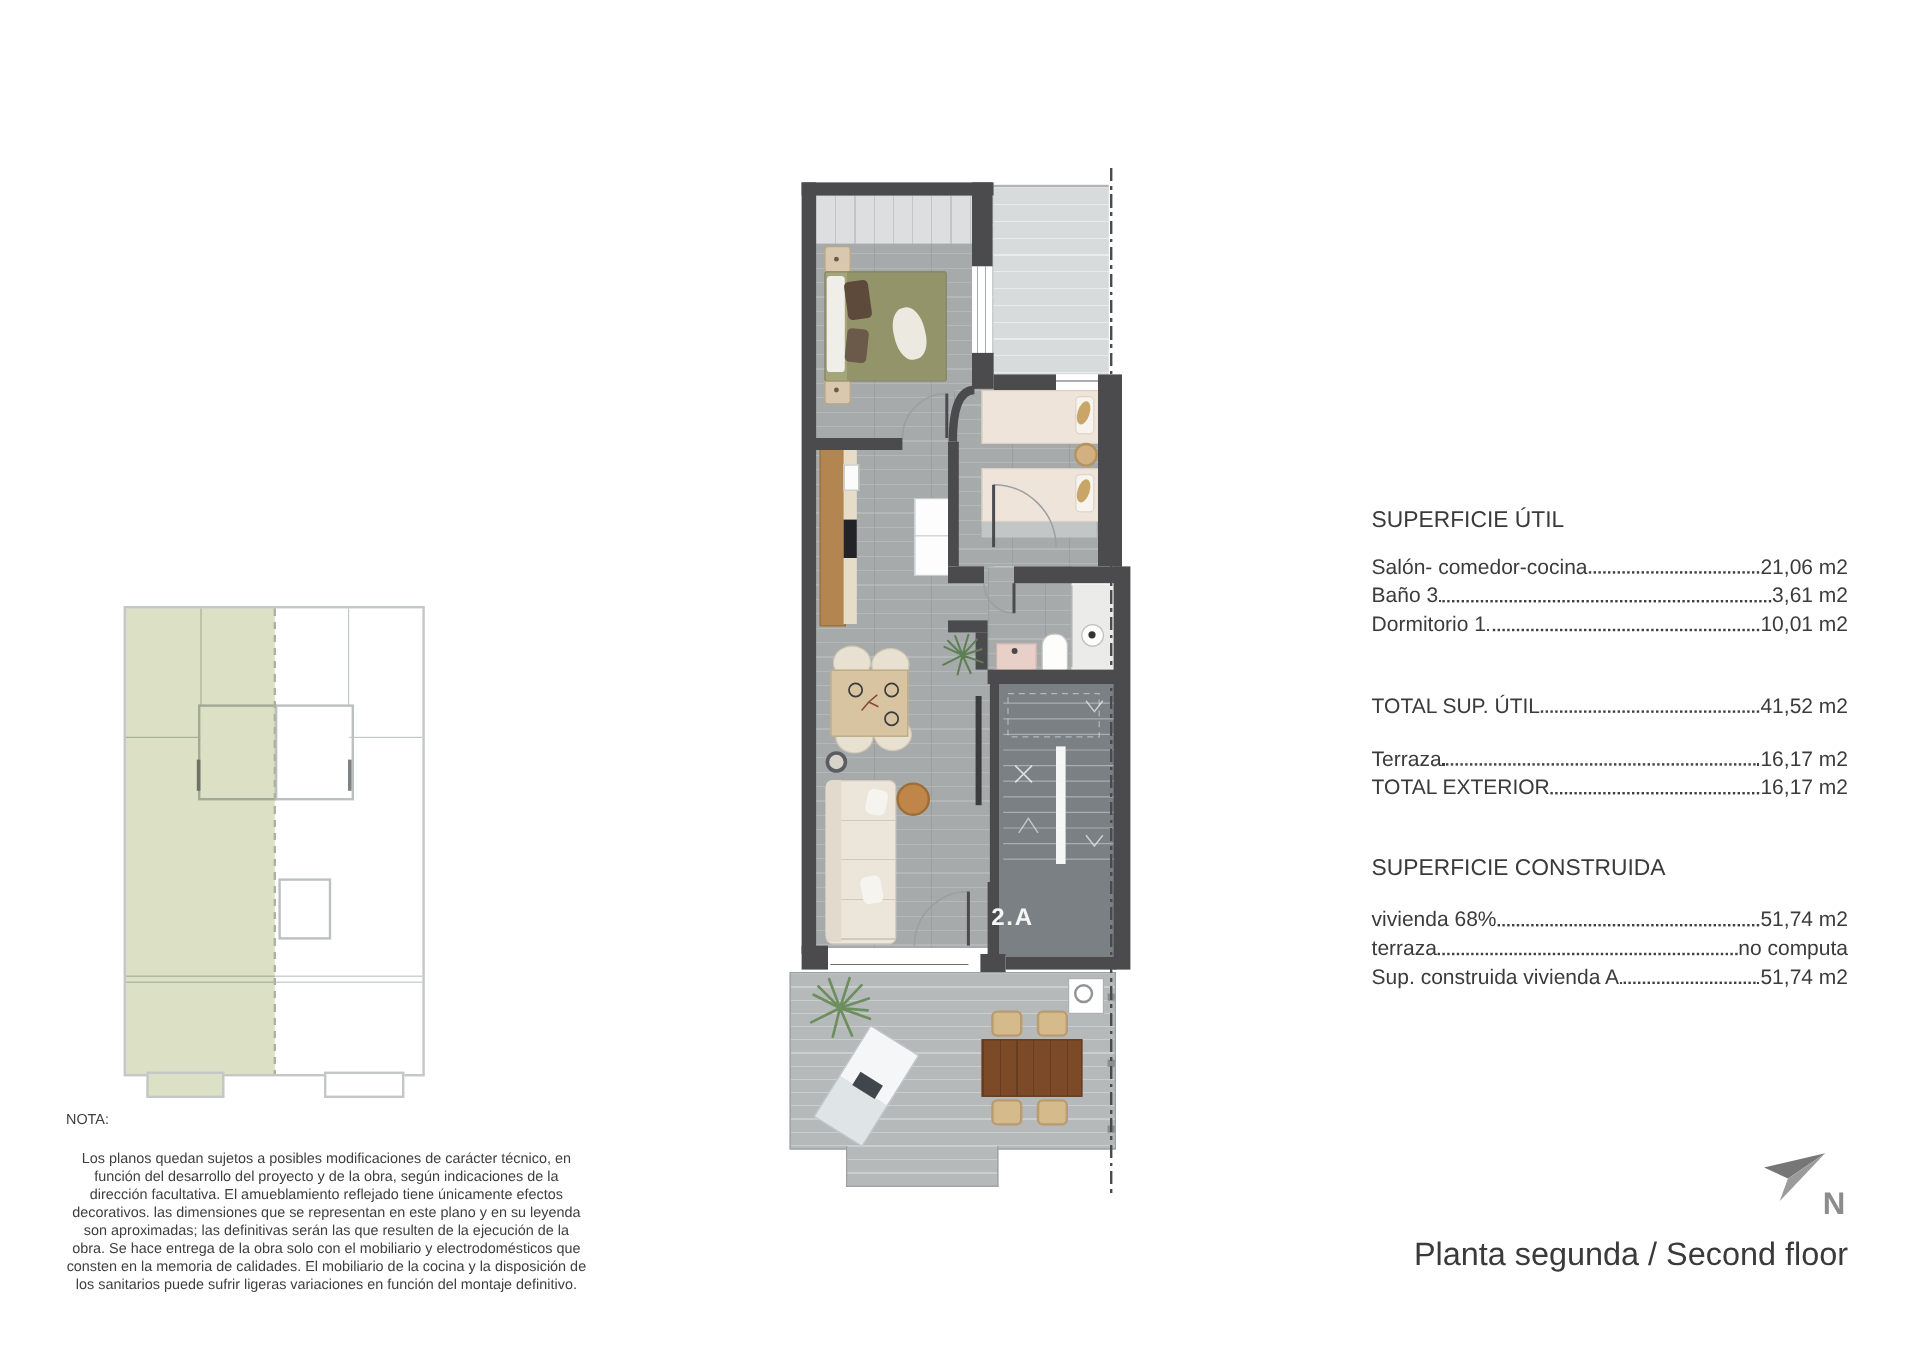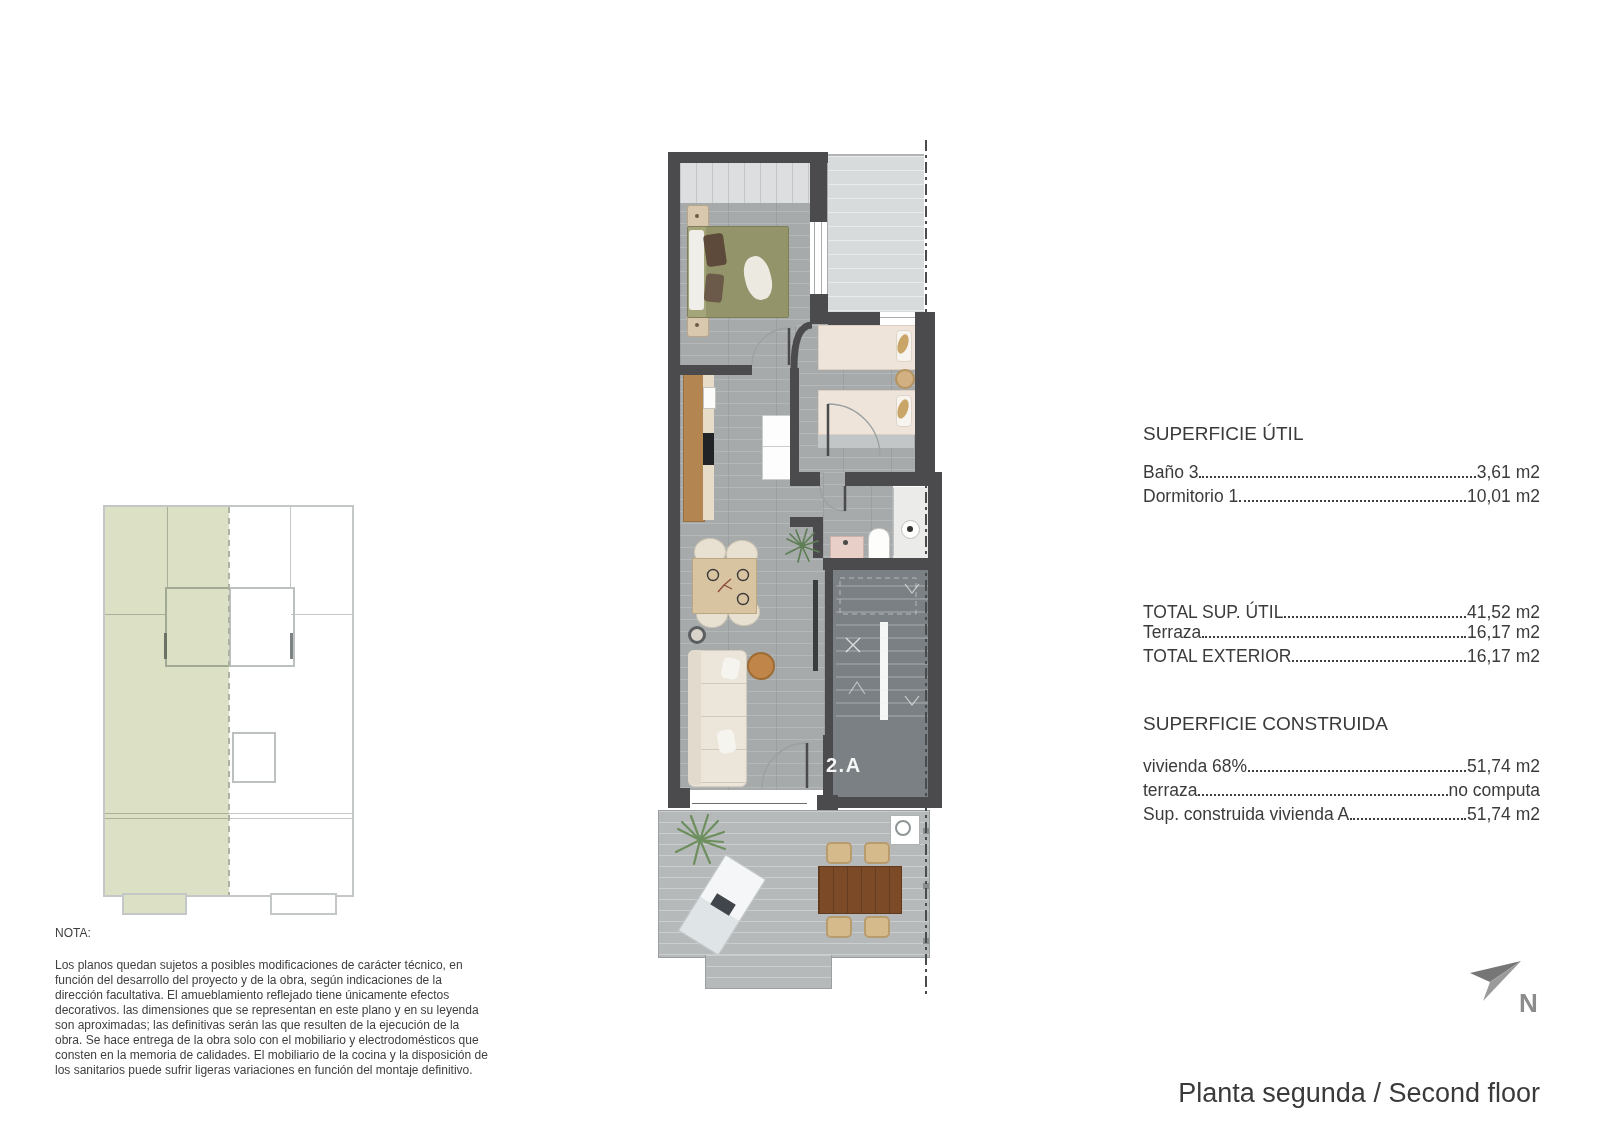--- a/index.html
+++ b/index.html
@@ -8,25 +8,25 @@
   .abs{position:absolute;}
   
   .doc-title{position:absolute;left:1155px;top:385px;font-size:27px;color:#3a3a3a;white-space:nowrap;}
   .sec-head{position:absolute;left:1143px;font-size:19px;color:#3a3a3a;white-space:nowrap;}
   .rows{position:absolute;left:1143px;width:397px;}
   .row{display:flex;align-items:baseline;font-size:17.5px;line-height:24px;color:#3b3b3b;}
   .row .lbl{white-space:nowrap;}
   .row .dots{flex:1;border-bottom:2px dotted #3f3f3f;margin:0 1px 4px 1px;min-width:10px;}
   .row .val{white-space:nowrap;}
   .footer-title{position:absolute;left:1135px;top:1030px;width:405px;text-align:right;
-                font-size:27px;color:#3a3a3a;white-space:nowrap;margin-top:48px;}
+                font-size:27px;color:#3a3a3a;white-space:nowrap;}
   .north-n{position:absolute;left:1519px;top:988px;font-size:26px;font-weight:bold;color:#8c8c8c;}
   
   .nota-head{position:absolute;left:55px;top:926px;font-size:12px;color:#3e3e3e;}
-  .nota-body{position:absolute;left:55px;top:958px;width:434px;font-size:12px;line-height:15px;color:#3e3e3e;}
+  .nota-body{position:absolute;left:55px;top:958px;width:434px;font-size:12px;line-height:15px;color:#3e3e3e;text-align:center;}
   
   .keyplan{position:absolute;left:103px;top:505px;width:247px;height:388px;border:2px solid #c3c7c7;}
   .keyplan .kline{position:absolute;background:#c3c7c7;}
   .keyplan .core{position:absolute;border:2px solid #bcc0c0;background:transparent;}
   .kp-green{position:absolute;left:0;top:0;width:124px;height:388px;background:#dce1c6;mix-blend-mode:multiply;}
   .kp-dash{position:absolute;left:123px;top:0;width:2px;height:388px;
            background-image:repeating-linear-gradient(to bottom,#aeb2a0 0 6px,transparent 6px 11px);}
   .kp-tab{position:absolute;border:2px solid #c3c7c7;background:#fff;}
   .kp-tick{position:absolute;background:#7d8283;}
   
@@ -209,32 +209,37 @@
       <circle cx="47" cy="187" r="2" fill="#6b5b4a"></circle>
     </svg>
 
     <div class="dashline" style="left:275px;top:2px;height:856px;"></div>
   </div>
 
   <div class="sec-head" style="top:423px;">SUPERFICIE ÚTIL</div>
 
   <div class="rows" style="top:460px;">
     <div class="row">
+      <span class="lbl">Salón- comedor-cocina</span>
+      <span class="dots"></span>
+      <span class="val">21,06 m2</span>
+    </div>
+    <div class="row">
       <span class="lbl">Baño 3</span>
       <span class="dots"></span>
       <span class="val">3,61 m2</span>
     </div>
     <div class="row">
       <span class="lbl">Dormitorio 1</span>
       <span class="dots"></span>
       <span class="val">10,01 m2</span>
     </div>
   </div>
 
-  <div class="rows" style="top:576px;margin-top:24px;">
+  <div class="rows" style="top:576px;">
     <div class="row">
       <span class="lbl">TOTAL SUP. ÚTIL</span>
       <span class="dots"></span>
       <span class="val">41,52 m2</span>
     </div>
   </div>
 
   <div class="rows" style="top:620px;">
     <div class="row">
       <span class="lbl">Terraza</span>

